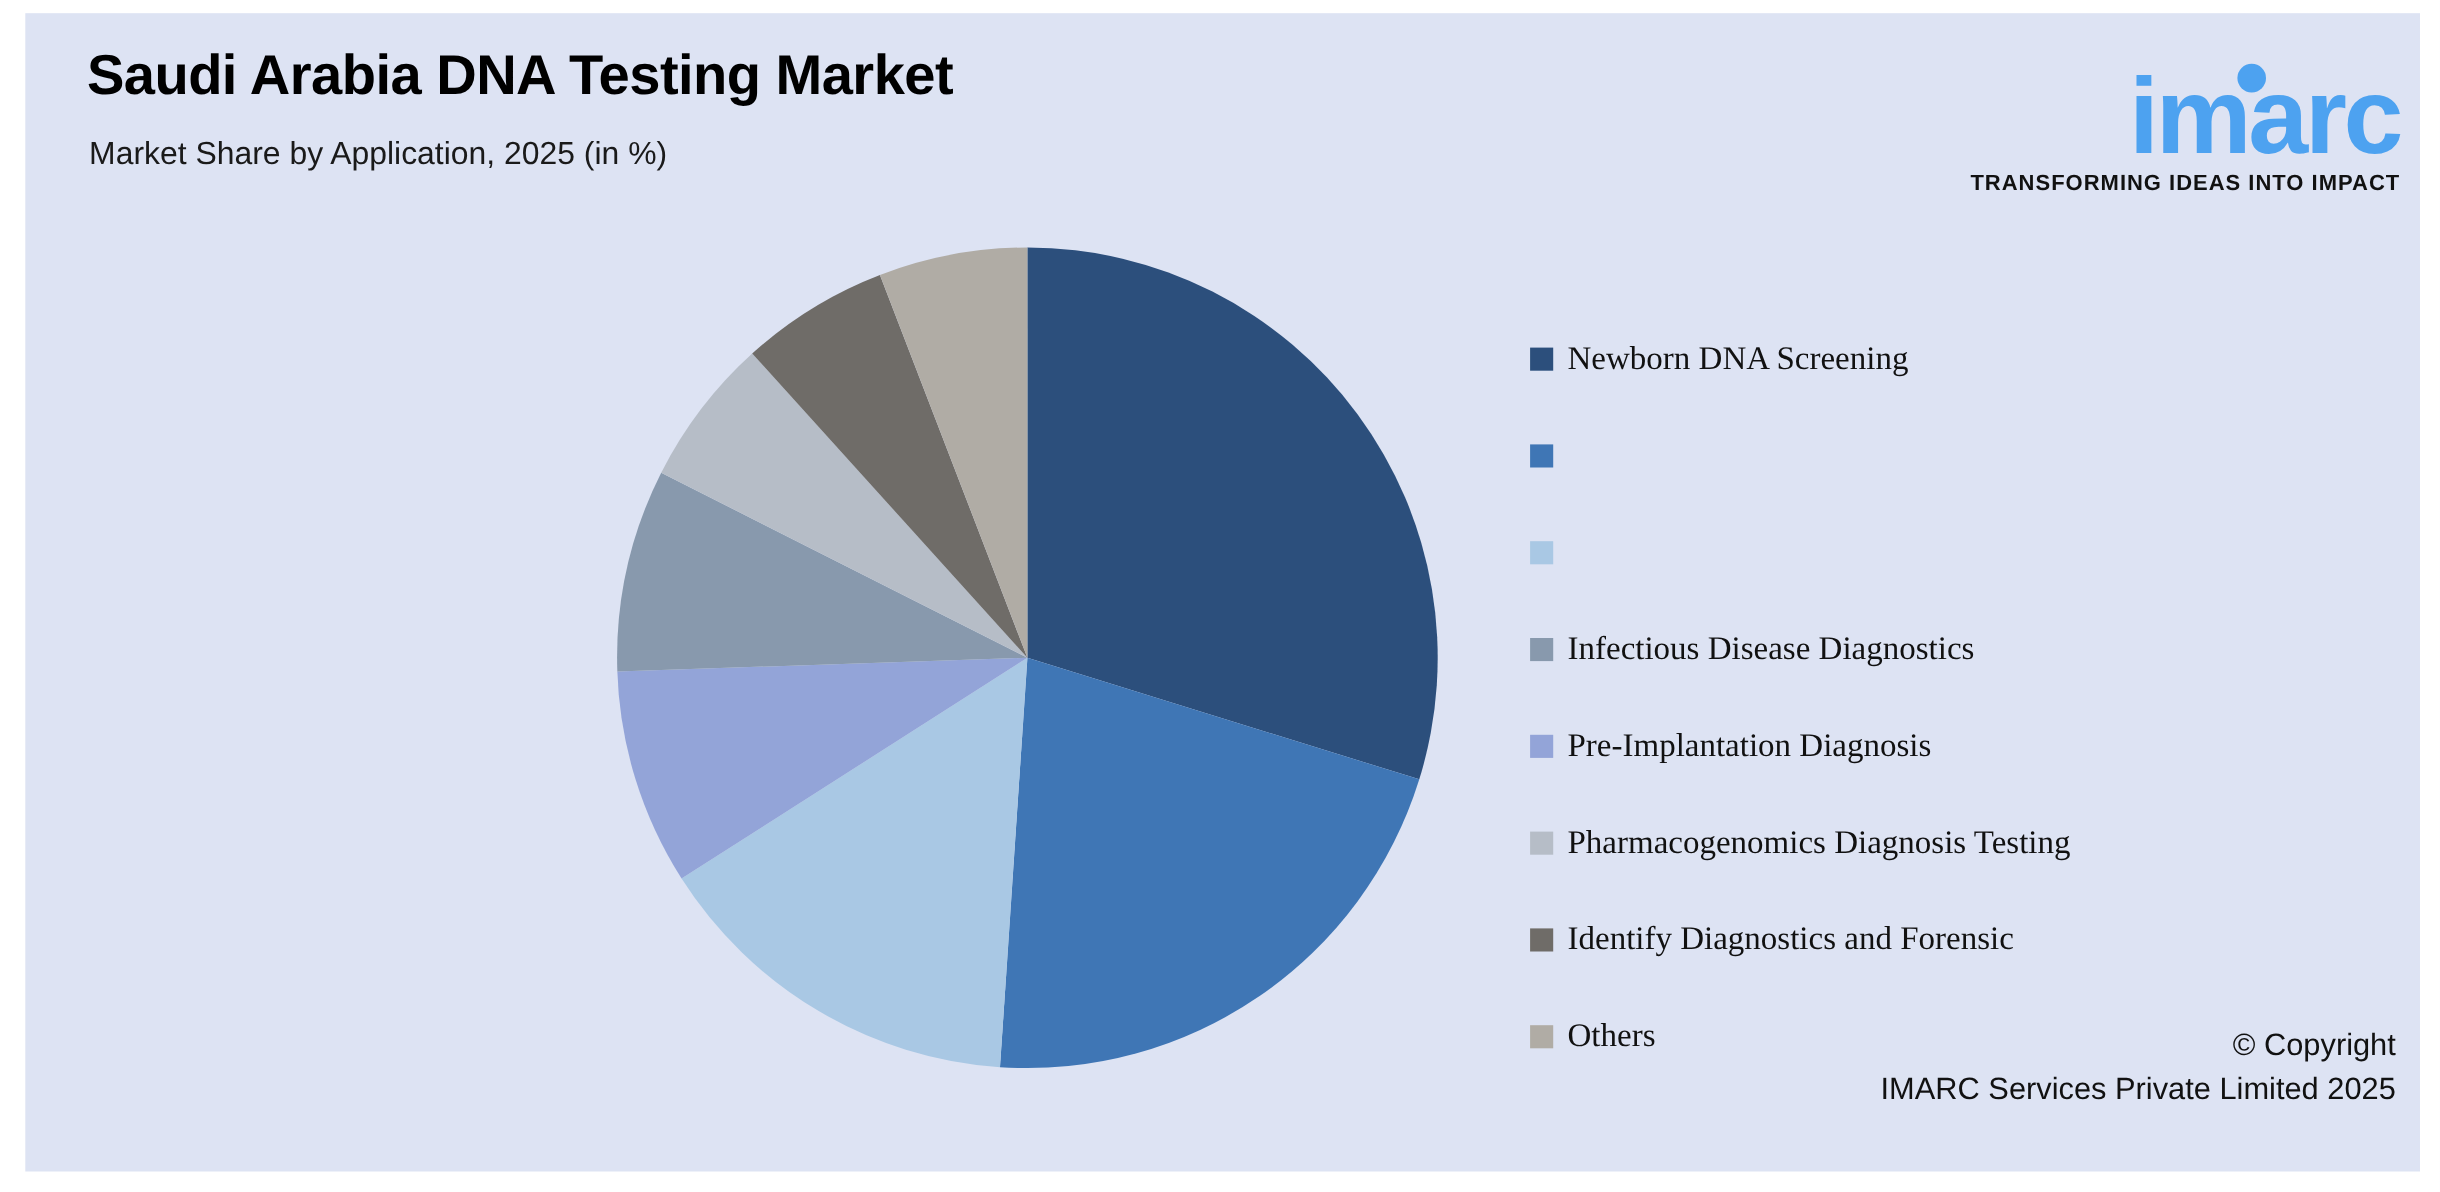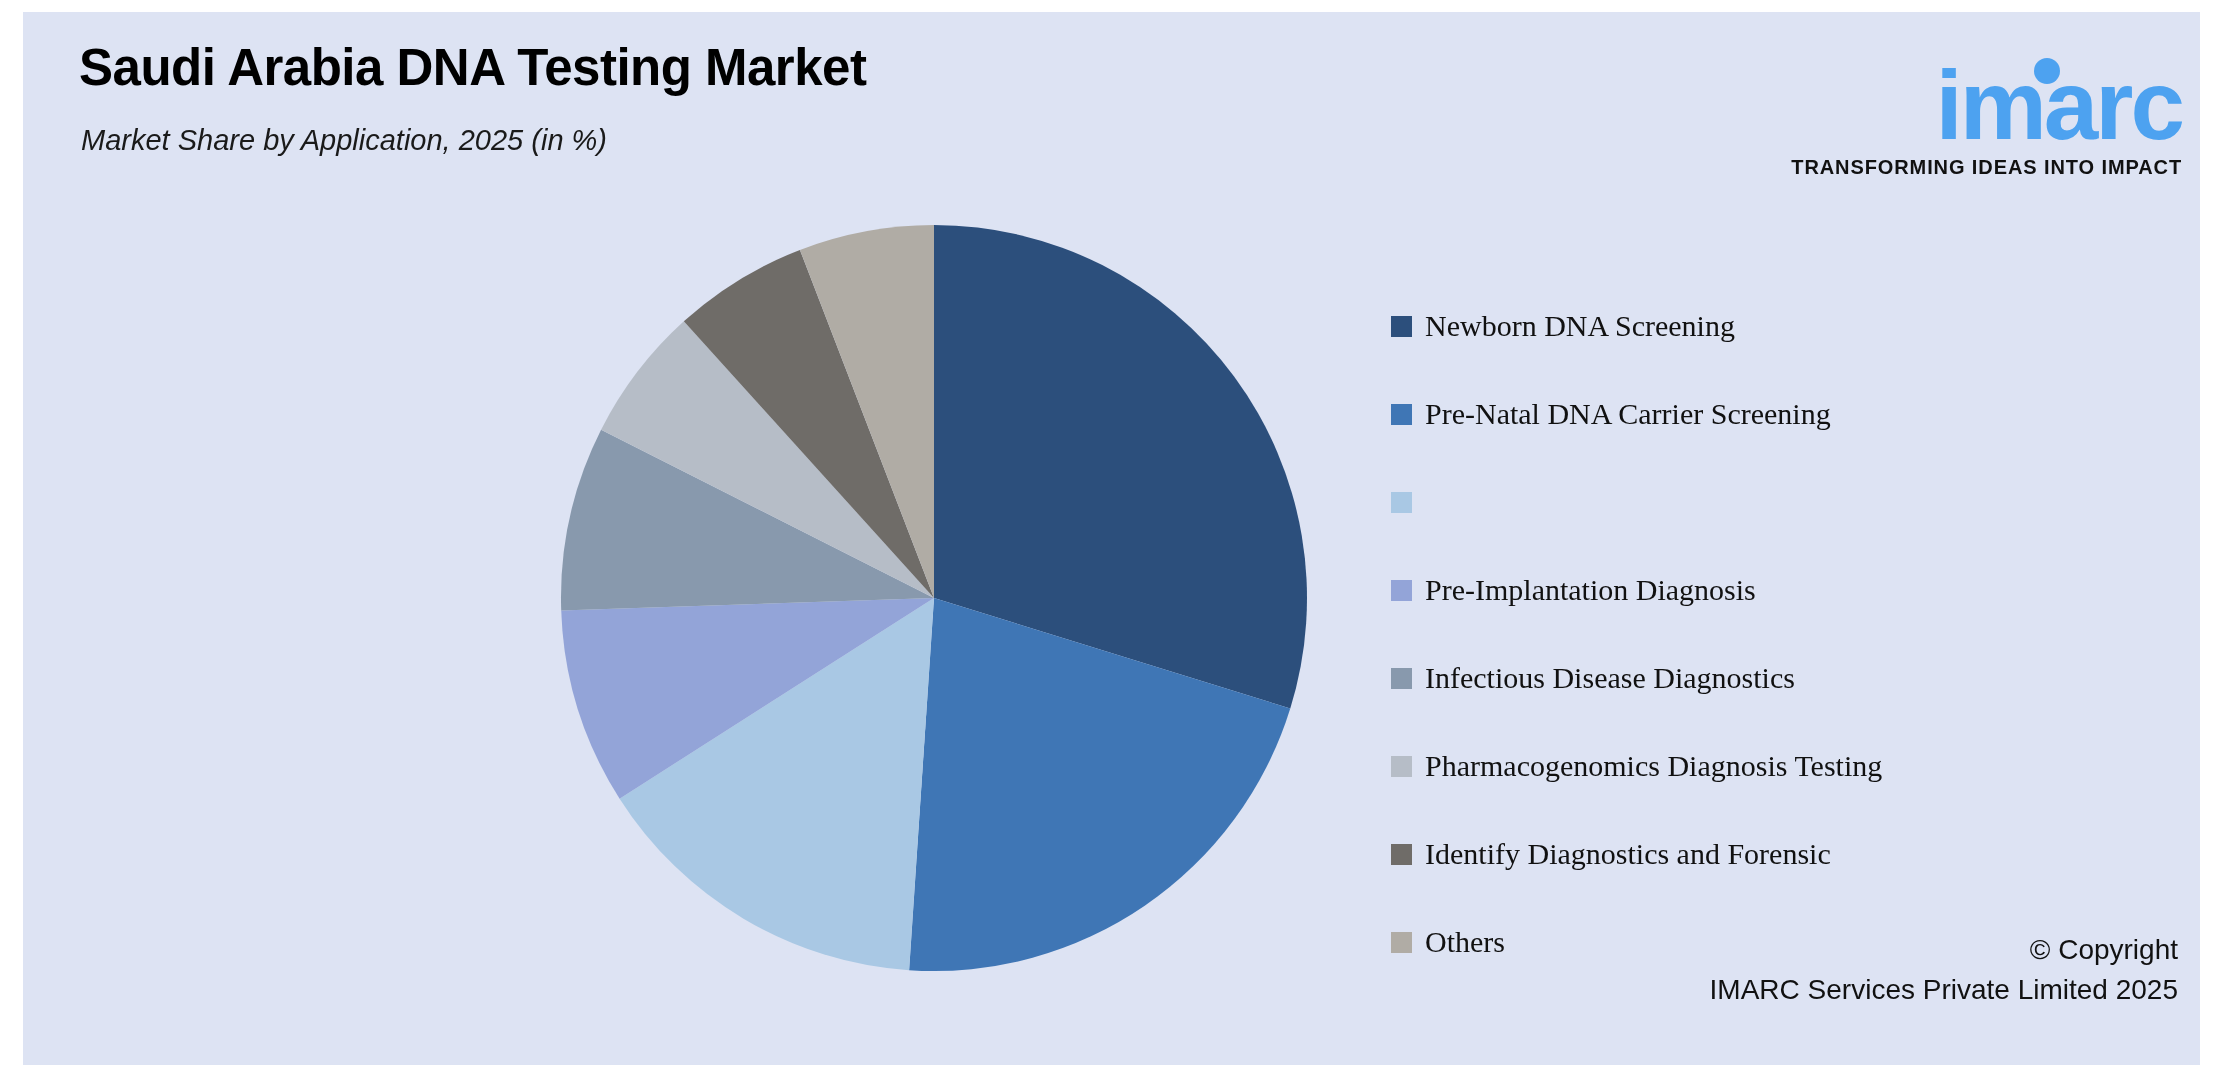--- a/index.html
+++ b/index.html
@@ -35,21 +35,20 @@
     white-space: nowrap;
   }
   #header-subtitle {
     position: absolute;
     left: 58px;
     top: 112px;
     font-size: 29px;
     font-weight: 400;
     color: #1a1a1a;
     white-space: nowrap;
-    font-style: italic;
   }
   
   #logo-block {
     position: absolute;
     right: 18px;
     top: 22px;
     width: 420px;
     height: 140px;
   }
   #logo-wordmark {
@@ -173,32 +172,31 @@
       </svg>
   </div>
 
   <div id="legend">
       <div class="legend-item">
         <span class="legend-swatch" style="background: rgb(44, 79, 124);"></span>
         <span class="legend-label">Newborn DNA Screening</span>
       </div>
       <div class="legend-item">
         <span class="legend-swatch" style="background: rgb(63, 118, 181);"></span>
-        <span class="legend-label">Pre-Natal DNA Carrier Screening</span>
       </div>
       <div class="legend-item">
         <span class="legend-swatch" style="background: rgb(169, 200, 228);"></span>
+      </div>
+      <div class="legend-item">
+        <span class="legend-swatch" style="background: rgb(136, 153, 173);"></span>
+        <span class="legend-label">Infectious Disease Diagnostics</span>
       </div>
       <div class="legend-item">
         <span class="legend-swatch" style="background: rgb(147, 164, 216);"></span>
         <span class="legend-label">Pre-Implantation Diagnosis</span>
-      </div>
-      <div class="legend-item">
-        <span class="legend-swatch" style="background: rgb(136, 153, 173);"></span>
-        <span class="legend-label">Infectious Disease Diagnostics</span>
       </div>
       <div class="legend-item">
         <span class="legend-swatch" style="background: rgb(182, 189, 199);"></span>
         <span class="legend-label">Pharmacogenomics Diagnosis Testing</span>
       </div>
       <div class="legend-item">
         <span class="legend-swatch" style="background: rgb(111, 108, 104);"></span>
         <span class="legend-label">Identify Diagnostics and Forensic</span>
       </div>
       <div class="legend-item">

